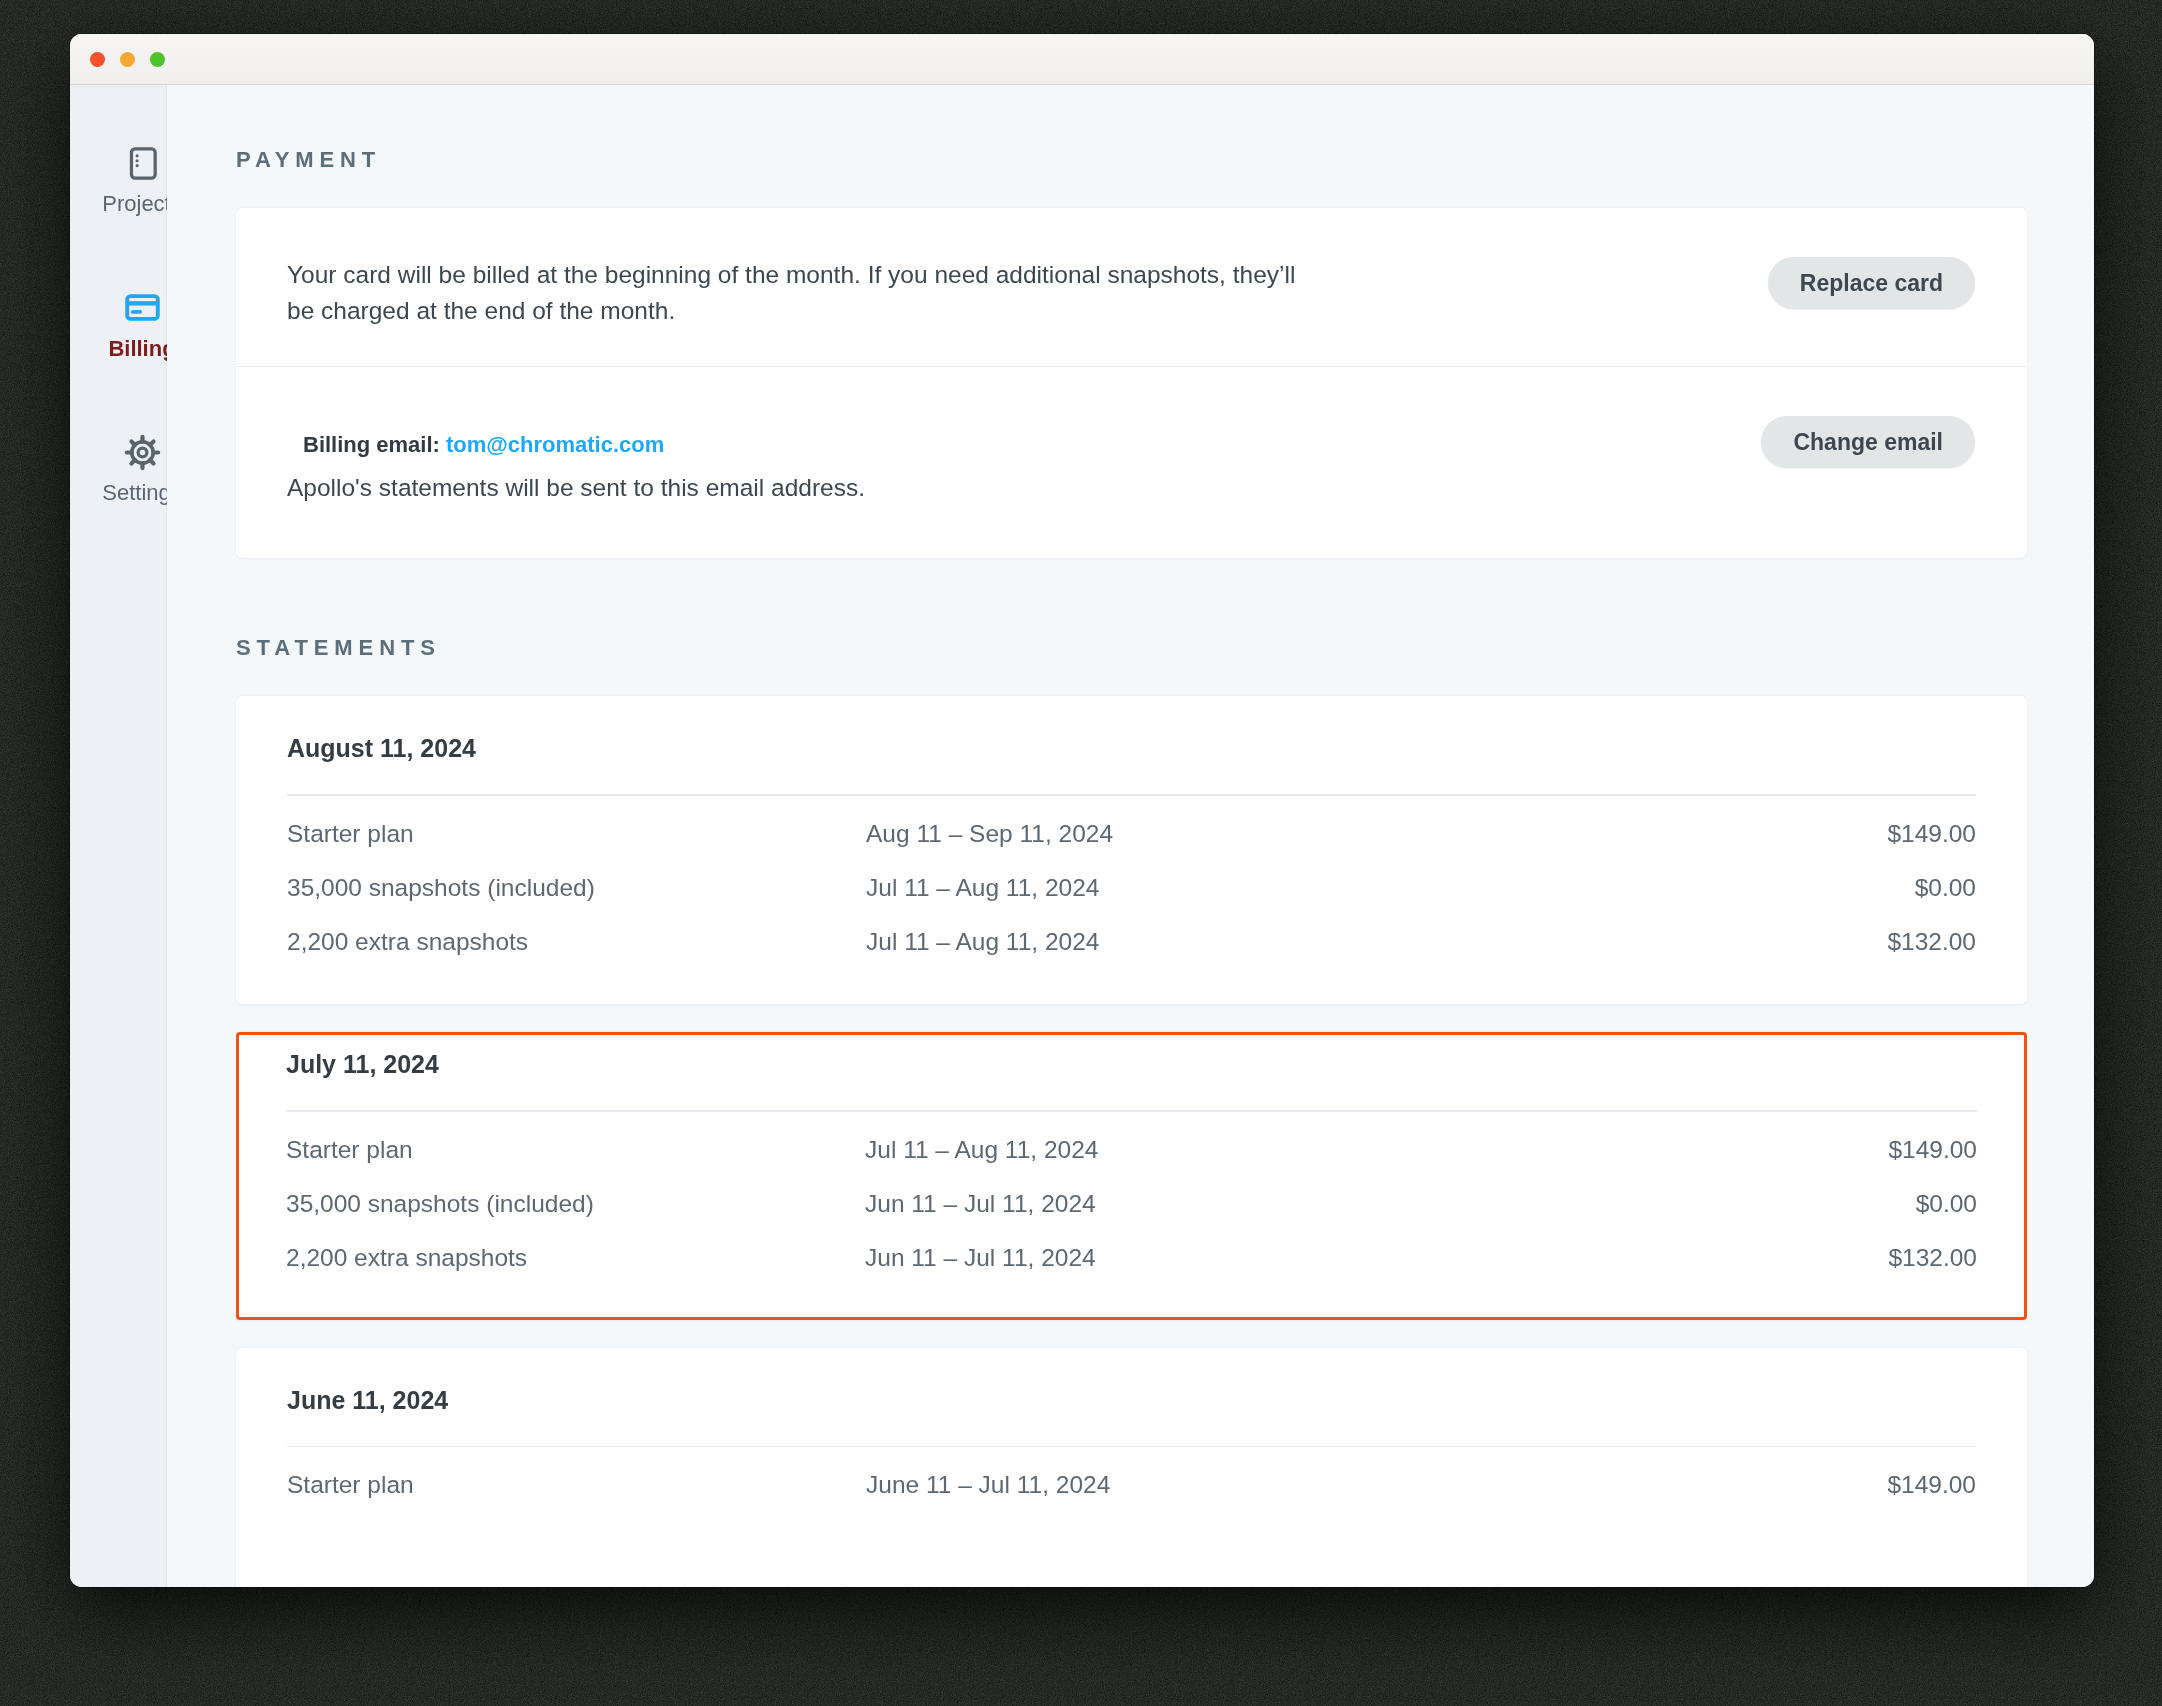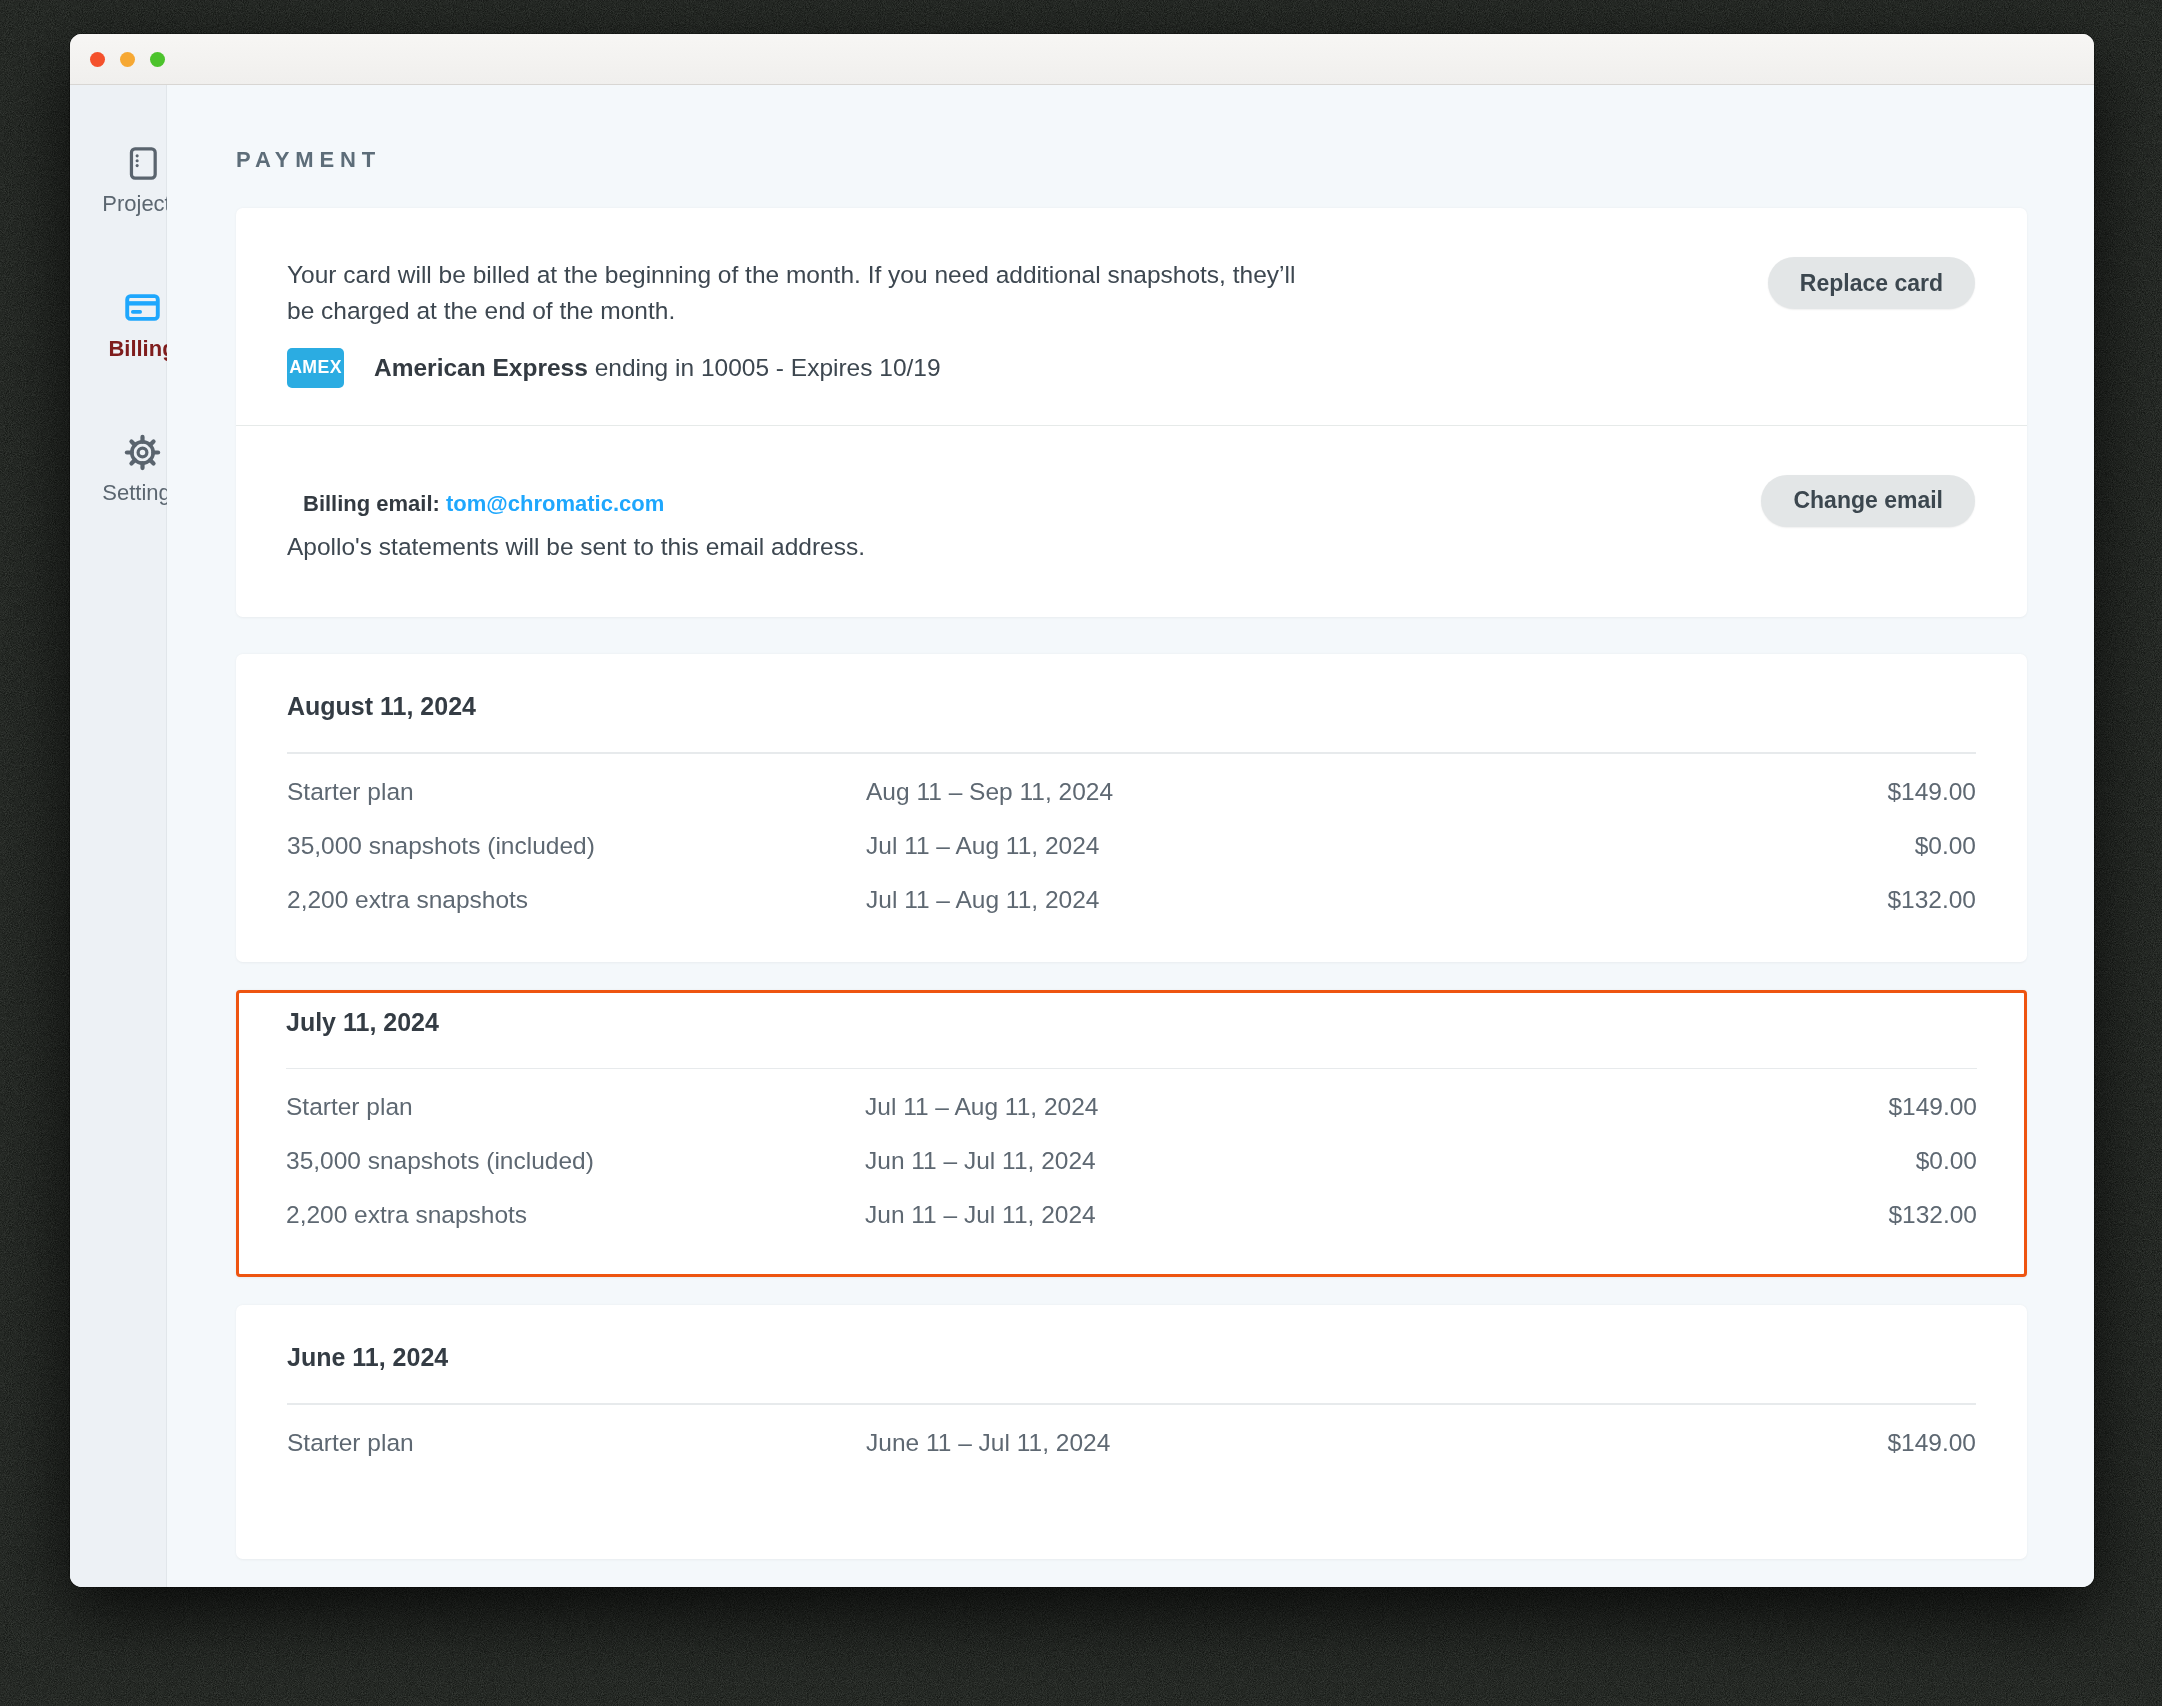--- a/index.html
+++ b/index.html
@@ -167,36 +167,33 @@
 
       <main class="main">
 
         <h2 class="section-header">PAYMENT</h2>
 
         <section class="card payment-card">
           <div class="payment-top">
             <div>
               <p class="billing-note">Your card will be billed at the beginning of the month. If you need additional snapshots, they’ll
 be charged at the end of the month.</p>
-              <div class="card-line">
-                <span class="amex-badge">AMEX</span>
-                <p class="card-line-text"><b>American Express</b><span> ending in 10005 - Expires 10/19</span></p>
-              </div>
             </div>
             <button class="pill-button">Replace card</button>
           </div>
           <div class="payment-bottom">
             <div>
               <p class="email-line"><span>Billing email: </span><a class="email-link">tom@chromatic.com</a></p>
               <p class="email-note">Apollo's statements will be sent to this email address.</p>
             </div>
             <button class="pill-button">Change email</button>
           </div>
         </section>
 
+        <h2 class="section-header statements-header">STATEMENTS</h2>
 
         <section class="card statement-card">
           <h3 class="statement-date">August 11, 2024</h3>
           <div class="statement-divider"></div>
           <div class="statement-rows">
             <div class="statement-row">
               <span>Starter plan</span>
               <span>Aug 11 – Sep 11, 2024</span>
               <span class="row-amount">$149.00</span>
             </div>

